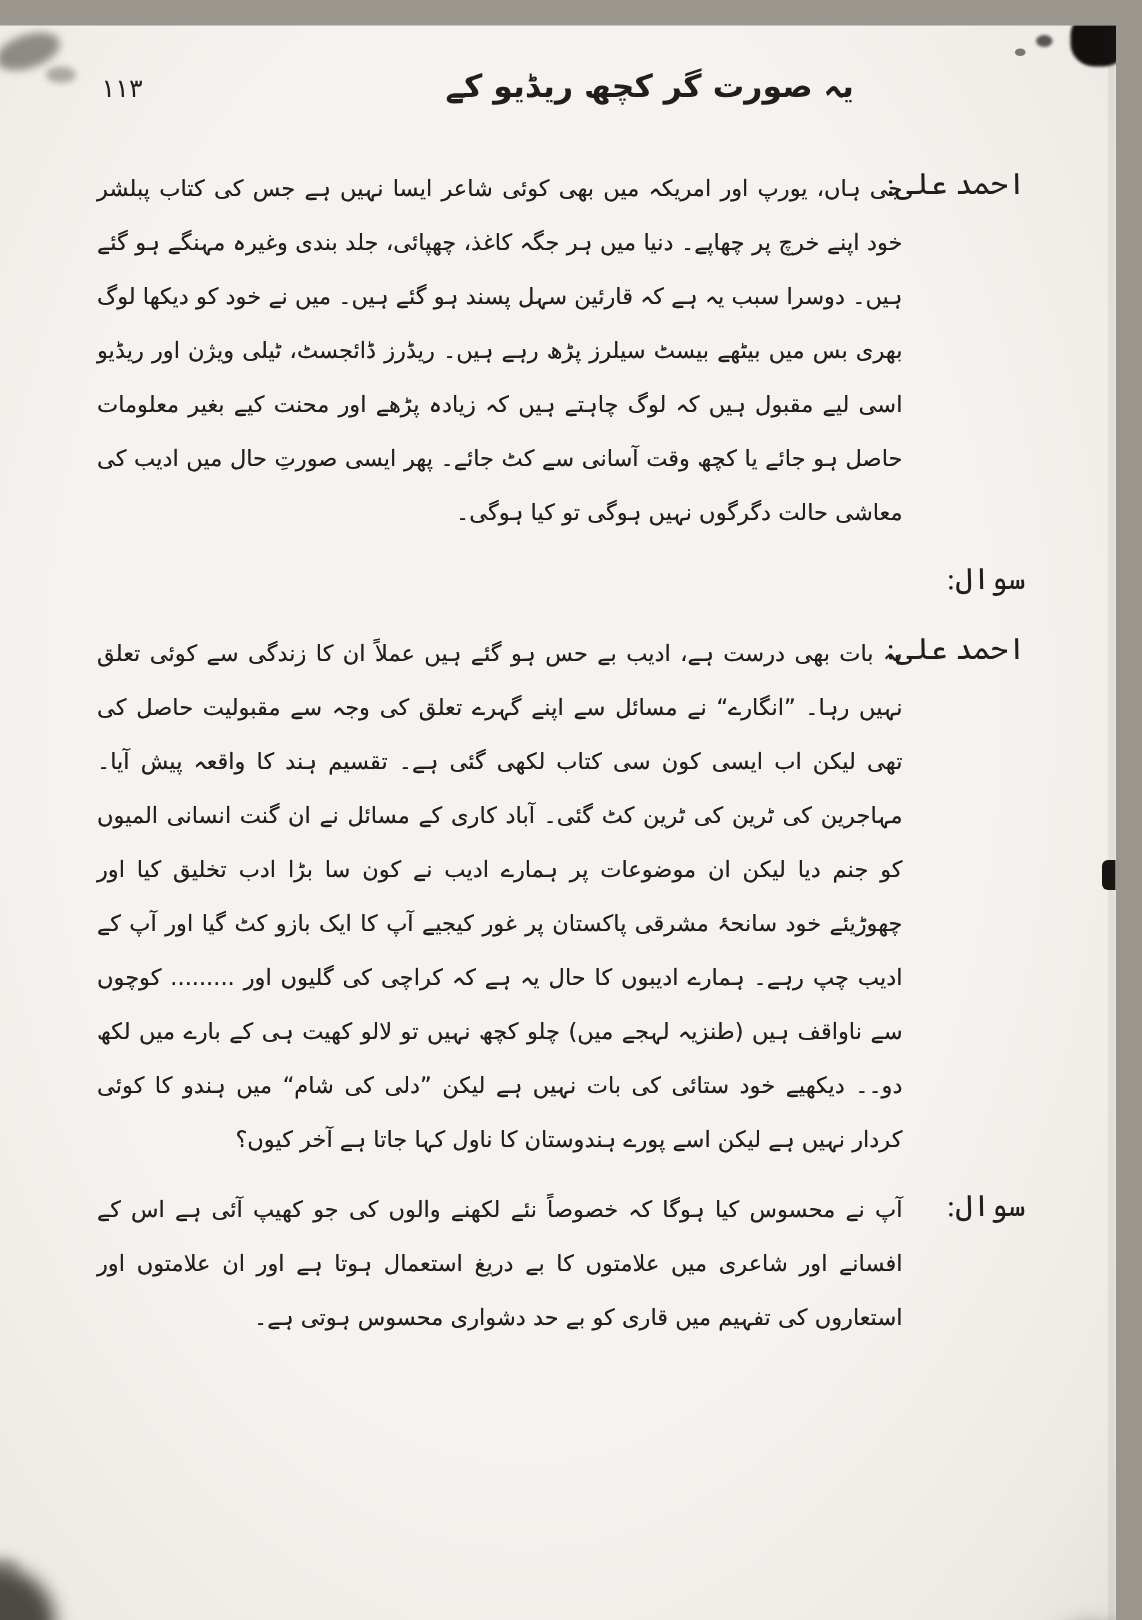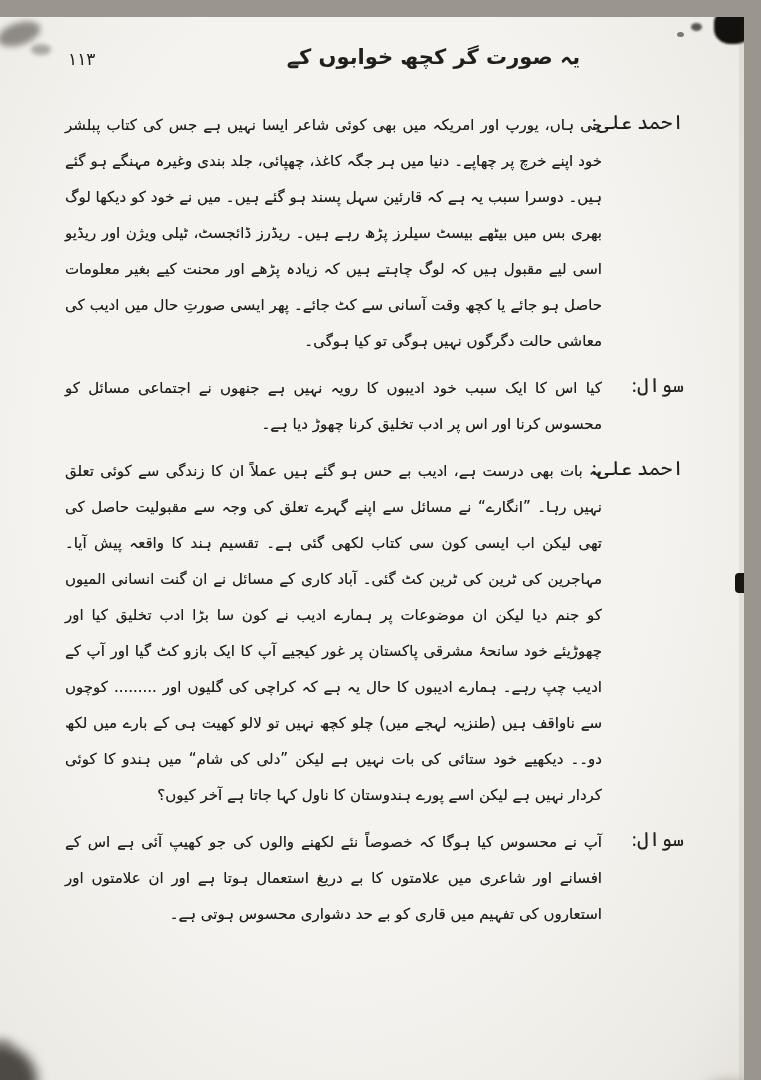--- a/index.html
+++ b/index.html
@@ -50,33 +50,32 @@
   <div class="smudge a-tr3"></div>
   <div class="smudge a-right"></div>
   <div class="smudge a-bl"></div>
   <div class="smudge a-bl2"></div>
   <div class="smudge a-br"></div>
   <div class="smudge edge-right"></div>
   <div class="smudge edge-bottom"></div>
 
   <div class="header">
     <span class="pagenum">۱۱۳</span>
-    <span class="title">یہ صورت گر کچھ خوابوں کے</span>
+    <span class="title">یہ صورت گر کچھ ریڈیو کے</span>
   </div>
 
   <div class="textbody">
 
     <div class="block">
       <span class="speaker">احمد علی:</span>
       <p class="para">جی ہاں، یورپ اور امریکہ میں بھی کوئی شاعر ایسا نہیں ہے جس کی کتاب پبلشر خود اپنے خرچ پر چھاپے۔ دنیا میں ہر جگہ کاغذ، چھپائی، جلد بندی وغیرہ مہنگے ہو گئے ہیں۔ دوسرا سبب یہ ہے کہ قارئین سہل پسند ہو گئے ہیں۔ میں نے خود کو دیکھا لوگ بھری بس میں بیٹھے بیسٹ سیلرز پڑھ رہے ہیں۔ ریڈرز ڈائجسٹ، ٹیلی ویژن اور ریڈیو اسی لیے مقبول ہیں کہ لوگ چاہتے ہیں کہ زیادہ پڑھے اور محنت کیے بغیر معلومات حاصل ہو جائے یا کچھ وقت آسانی سے کٹ جائے۔ پھر ایسی صورتِ حال میں ادیب کی معاشی حالت دگرگوں نہیں ہوگی تو کیا ہوگی۔</p>
     </div>
 
     <div class="block">
       <span class="speaker">سوال:</span>
-      <p class="para">کیا اس کا ایک سبب خود ادیبوں کا رویہ نہیں ہے جنھوں نے اجتماعی مسائل کو محسوس کرنا اور اس پر ادب تخلیق کرنا چھوڑ دیا ہے۔</p>
     </div>
 
     <div class="block">
       <span class="speaker">احمد علی:</span>
       <p class="para">یہ بات بھی درست ہے، ادیب بے حس ہو گئے ہیں عملاً ان کا زندگی سے کوئی تعلق نہیں رہا۔ ”انگارے“ نے مسائل سے اپنے گہرے تعلق کی وجہ سے مقبولیت حاصل کی تھی لیکن اب ایسی کون سی کتاب لکھی گئی ہے۔ تقسیم ہند کا واقعہ پیش آیا۔ مہاجرین کی ٹرین کی ٹرین کٹ گئی۔ آباد کاری کے مسائل نے ان گنت انسانی المیوں کو جنم دیا لیکن ان موضوعات پر ہمارے ادیب نے کون سا بڑا ادب تخلیق کیا اور چھوڑیئے خود سانحۂ مشرقی پاکستان پر غور کیجیے آپ کا ایک بازو کٹ گیا اور آپ کے ادیب چپ رہے۔ ہمارے ادیبوں کا حال یہ ہے کہ کراچی کی گلیوں اور ......... کوچوں سے ناواقف ہیں (طنزیہ لہجے میں) چلو کچھ نہیں تو لالو کھیت ہی کے بارے میں لکھ دو۔۔ دیکھیے خود ستائی کی بات نہیں ہے لیکن ”دلی کی شام“ میں ہندو کا کوئی کردار نہیں ہے لیکن اسے پورے ہندوستان کا ناول کہا جاتا ہے آخر کیوں؟</p>
     </div>
 
     <div class="block">
       <span class="speaker">سوال:</span>
       <p class="para">آپ نے محسوس کیا ہوگا کہ خصوصاً نئے لکھنے والوں کی جو کھیپ آئی ہے اس کے افسانے اور شاعری میں علامتوں کا بے دریغ استعمال ہوتا ہے اور ان علامتوں اور استعاروں کی تفہیم میں قاری کو بے حد دشواری محسوس ہوتی ہے۔</p>

